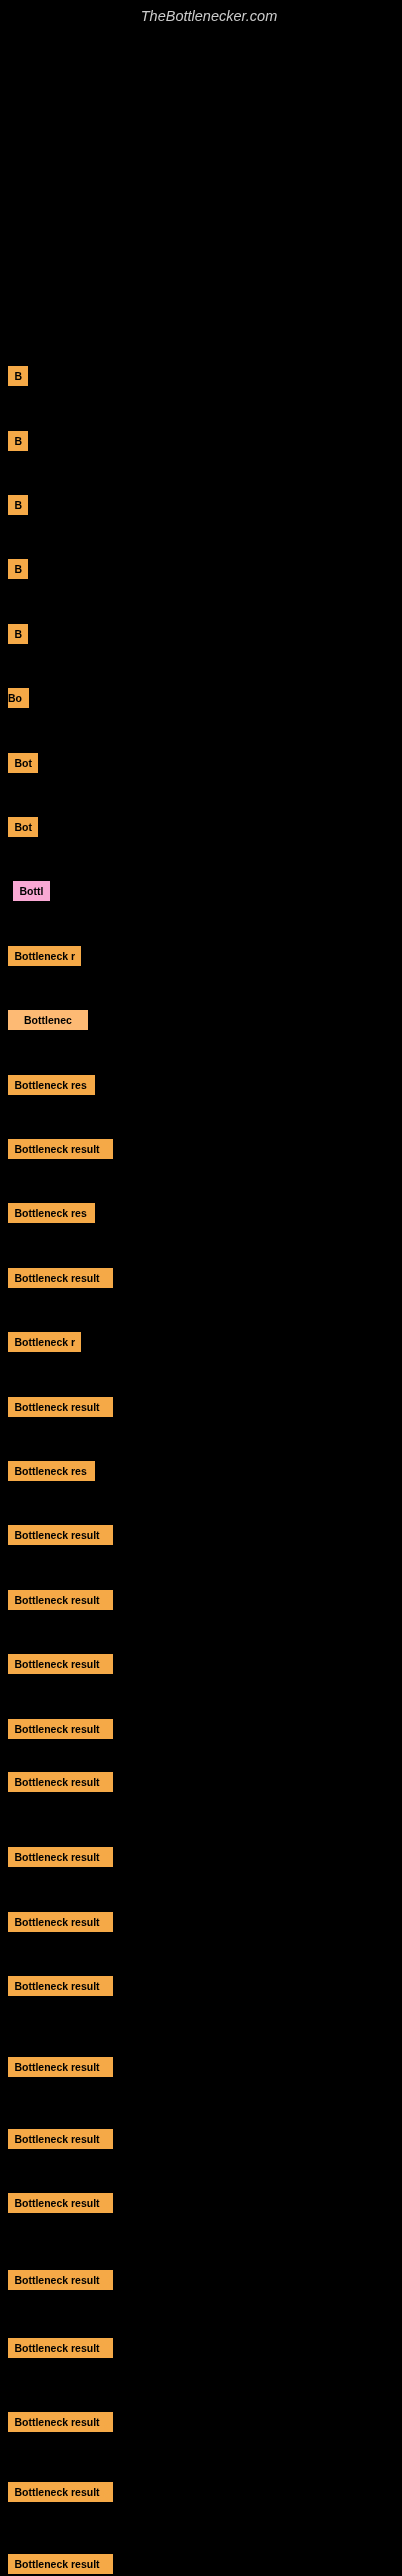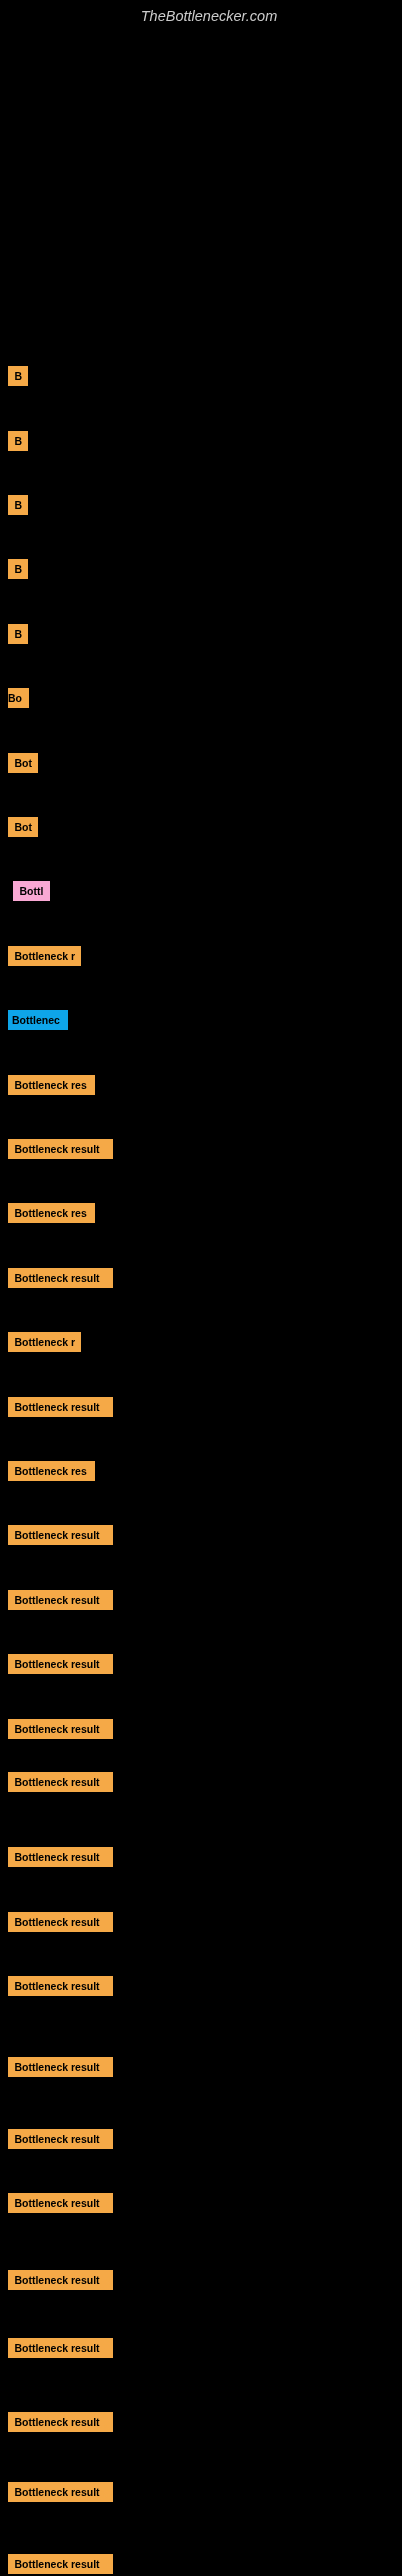--- a/index.html
+++ b/index.html
@@ -31,21 +31,21 @@
 <div style="position: absolute; top: 338px; left: 8px; background-color: rgb(245, 169, 71); color: rgb(0, 0, 0); font-size: 10.5px; font-weight: bold; padding: 4px 6.4px; display: inline-block; white-space: nowrap; min-width: 14.5px;">B</div>
     <div style="position: absolute; top: 403px; left: 8px; background-color: rgb(245, 169, 71); color: rgb(0, 0, 0); font-size: 10.5px; font-weight: bold; padding: 4px 6.4px; display: inline-block; white-space: nowrap; min-width: 14.5px;">B</div>
     <div style="position: absolute; top: 467px; left: 8px; background-color: rgb(245, 169, 71); color: rgb(0, 0, 0); font-size: 10.5px; font-weight: bold; padding: 4px 6.4px; display: inline-block; white-space: nowrap; min-width: 14.5px;">B</div>
     <div style="position: absolute; top: 531px; left: 8px; background-color: rgb(245, 169, 71); color: rgb(0, 0, 0); font-size: 10.5px; font-weight: bold; padding: 4px 6.4px; display: inline-block; white-space: nowrap; min-width: 14.5px;">B</div>
     <div style="position: absolute; top: 596px; left: 8px; background-color: rgb(245, 169, 71); color: rgb(0, 0, 0); font-size: 10.5px; font-weight: bold; padding: 4px 6.4px; display: inline-block; white-space: nowrap; min-width: 14.5px;">B</div>
     <div style="position: absolute; top: 660px; left: 8px; background-color: rgb(245, 169, 71); color: rgb(0, 0, 0); font-size: 10.5px; font-weight: bold; padding: 4px 0; display: inline-block; white-space: nowrap; min-width: 21px;">Bo</div>
     <div style="position: absolute; top: 725px; left: 8px; background-color: rgb(245, 169, 71); color: rgb(0, 0, 0); font-size: 10.5px; font-weight: bold; padding: 4px 6.4px; display: inline-block; white-space: nowrap; min-width: 26px;">Bot</div>
     <div style="position: absolute; top: 789px; left: 8px; background-color: rgb(245, 169, 71); color: rgb(0, 0, 0); font-size: 10.5px; font-weight: bold; padding: 4px 6.4px; display: inline-block; white-space: nowrap; min-width: 26px;">Bot</div>
     <div style="position: absolute; top: 853px; left: 13px; background-color: #f9a8d4; color: rgb(0, 0, 0); font-size: 10.5px; font-weight: bold; padding: 4px 6.4px; display: inline-block; white-space: nowrap; min-width: 35px;">Bottl</div>
     <div style="position: absolute; top: 918px; left: 8px; background-color: rgb(245, 169, 71); color: rgb(0, 0, 0); font-size: 10.5px; font-weight: bold; padding: 4px 6.4px; display: inline-block; white-space: nowrap; min-width: 71px;">Bottleneck r</div>
-    <div style="position: absolute; top: 982px; left: 8px; background-color: #0ea5e9; color: rgb(0, 0, 0); font-size: 10.5px; font-weight: bold; padding: 4px 4px; display: inline-block; white-space: nowrap; min-width: 60px;">Bottlenec</div>
+    <div style="position: absolute; top: 982px; left: 8px; background-color: #fdba74; color: rgb(0, 0, 0); font-size: 10.5px; font-weight: bold; padding: 4px 16px; display: inline-block; white-space: nowrap; min-width: 60px;">Bottlenec</div>
     <div style="position: absolute; top: 1047px; left: 8px; background-color: rgb(245, 169, 71); color: rgb(0, 0, 0); font-size: 10.5px; font-weight: bold; padding: 4px 6.4px; display: inline-block; white-space: nowrap; min-width: 87px;">Bottleneck res</div>
     <div style="position: absolute; top: 1111px; left: 8px; background-color: rgb(245, 169, 71); color: rgb(0, 0, 0); font-size: 10.5px; font-weight: bold; padding: 4px 6.4px; display: inline-block; white-space: nowrap; min-width: 105px;">Bottleneck result</div>
     <div style="position: absolute; top: 1175px; left: 8px; background-color: rgb(245, 169, 71); color: rgb(0, 0, 0); font-size: 10.5px; font-weight: bold; padding: 4px 6.4px; display: inline-block; white-space: nowrap; min-width: 87px;">Bottleneck res</div>
     <div style="position: absolute; top: 1240px; left: 8px; background-color: rgb(245, 169, 71); color: rgb(0, 0, 0); font-size: 10.5px; font-weight: bold; padding: 4px 6.4px; display: inline-block; white-space: nowrap; min-width: 105px;">Bottleneck result</div>
     <div style="position: absolute; top: 1304px; left: 8px; background-color: rgb(245, 169, 71); color: rgb(0, 0, 0); font-size: 10.5px; font-weight: bold; padding: 4px 6.4px; display: inline-block; white-space: nowrap; min-width: 71px;">Bottleneck r</div>
     <div style="position: absolute; top: 1369px; left: 8px; background-color: rgb(245, 169, 71); color: rgb(0, 0, 0); font-size: 10.5px; font-weight: bold; padding: 4px 6.4px; display: inline-block; white-space: nowrap; min-width: 105px;">Bottleneck result</div>
     <div style="position: absolute; top: 1433px; left: 8px; background-color: rgb(245, 169, 71); color: rgb(0, 0, 0); font-size: 10.5px; font-weight: bold; padding: 4px 6.4px; display: inline-block; white-space: nowrap; min-width: 87px;">Bottleneck res</div>
     <div style="position: absolute; top: 1497px; left: 8px; background-color: rgb(245, 169, 71); color: rgb(0, 0, 0); font-size: 10.5px; font-weight: bold; padding: 4px 6.4px; display: inline-block; white-space: nowrap; min-width: 105px;">Bottleneck result</div>
     <div style="position: absolute; top: 1562px; left: 8px; background-color: rgb(245, 169, 71); color: rgb(0, 0, 0); font-size: 10.5px; font-weight: bold; padding: 4px 6.4px; display: inline-block; white-space: nowrap; min-width: 105px;">Bottleneck result</div>
     <div style="position: absolute; top: 1626px; left: 8px; background-color: rgb(245, 169, 71); color: rgb(0, 0, 0); font-size: 10.5px; font-weight: bold; padding: 4px 6.4px; display: inline-block; white-space: nowrap; min-width: 105px;">Bottleneck result</div>

